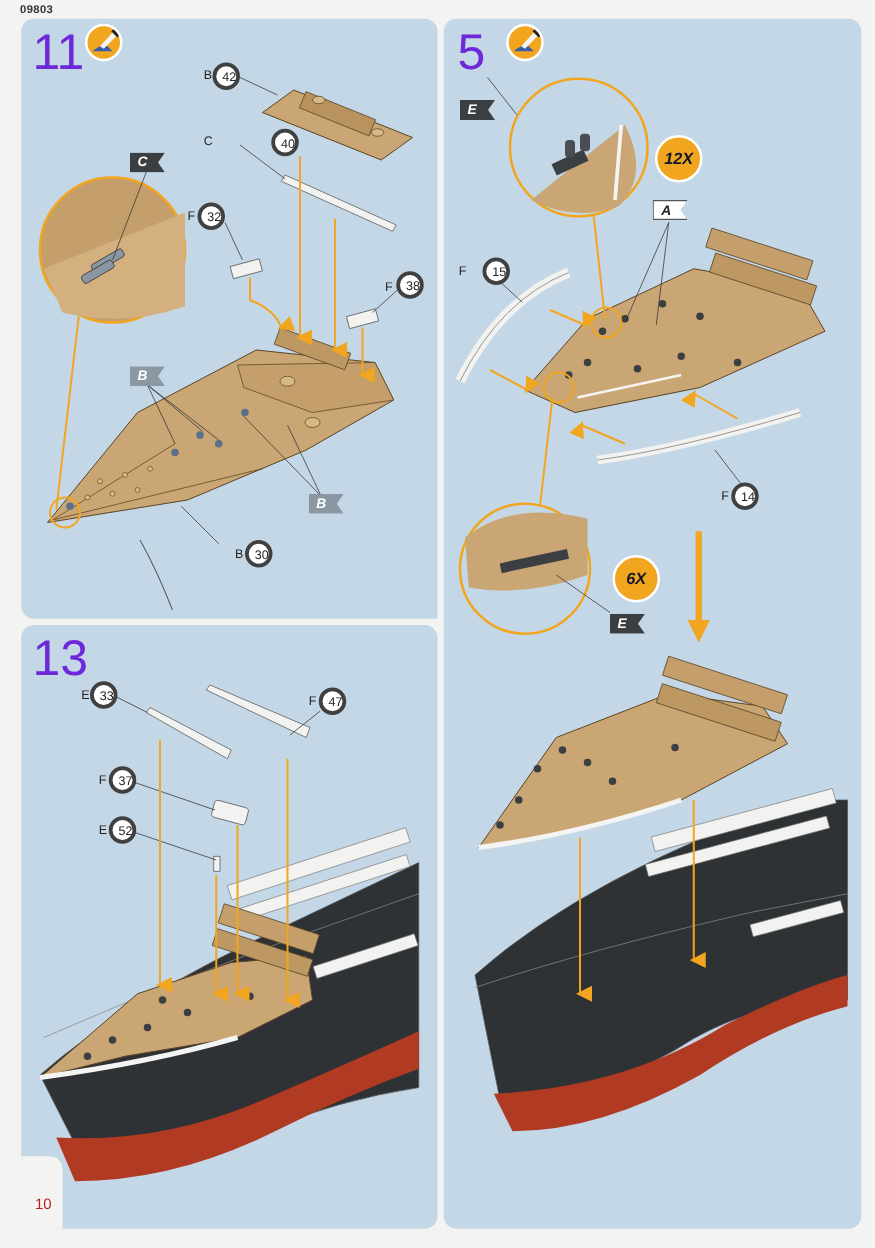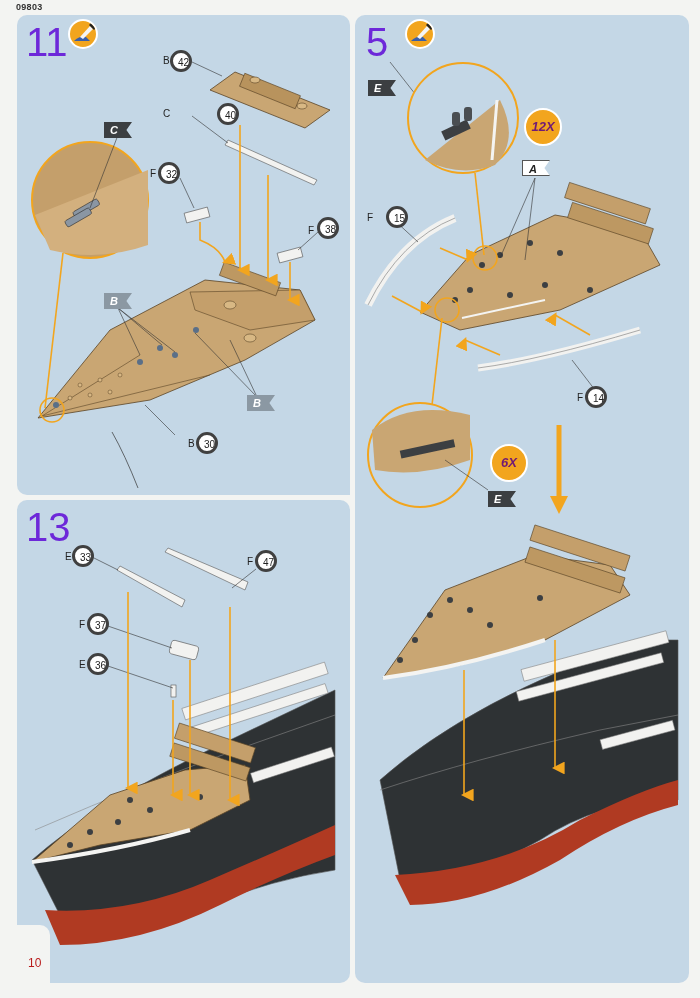--- a/index.html
+++ b/index.html
@@ -13,21 +13,21 @@
   .step-num{position:absolute;font-size:40px;color:#6d28d9;font-weight:normal;line-height:1;}
   .paint-icon{position:absolute;width:30px;height:30px;border-radius:50%;background:#f2a51e;border:2px solid #fff;box-sizing:border-box;overflow:hidden;}
   .page-num{position:absolute;left:28px;top:956px;font-size:12px;color:#b91c1c;}
   svg{position:absolute;left:0;top:0;}
   .callout{position:absolute;width:22px;height:22px;border-radius:50%;background:#fff;border:3px solid #404040;box-sizing:border-box;font-size:10px;line-height:20px;text-align:right;color:#222;}
   .callout-letter{position:absolute;font-size:10px;color:#222;}
   .flag{position:absolute;height:16px;font-size:11px;font-weight:bold;font-style:italic;color:#fff;line-height:16px;padding-left:6px;box-sizing:border-box;}
   .flag-dark{background:#3c3f42;width:28px;clip-path:polygon(0 0,100% 0,80% 50%,100% 100%,0 100%);}
   .flag-grey{background:#8b98a3;width:28px;clip-path:polygon(0 0,100% 0,80% 50%,100% 100%,0 100%);}
   .flag-white{background:#fff;color:#222;width:28px;border:1px solid #555;clip-path:polygon(0 0,100% 0,80% 50%,100% 100%,0 100%);}
-  .qty{position:absolute;width:38px;height:38px;border-radius:50%;background:#f2a51e;border:2px solid #fff;box-sizing:border-box;font-size:13px;font-weight:bold;font-style:italic;color:#701a75;line-height:34px;text-align:center;}
+  .qty{position:absolute;width:38px;height:38px;border-radius:50%;background:#f2a51e;border:2px solid #fff;box-sizing:border-box;font-size:13px;font-weight:bold;font-style:italic;color:#0f172a;line-height:34px;text-align:center;}
 </style>
 </head>
 <body>
 
 <div class="doc-code">09803</div>
 
 <div class="panel p11"></div>
 <div class="panel p12"></div>
 <div class="panel p13"></div>
 <div class="p13-corner"></div>
@@ -262,13 +262,13 @@
 <div class="qty" style="left:524px;top:108px;">12X</div>
 <div class="qty" style="left:490px;top:444px;">6X</div>
 
 <span class="callout-letter" style="left:65px;top:551px;">E</span>
 <div class="callout" style="left:72px;top:545px;">33</div>
 <span class="callout-letter" style="left:247px;top:556px;">F</span>
 <div class="callout" style="left:255px;top:550px;">47</div>
 <span class="callout-letter" style="left:79px;top:619px;">F</span>
 <div class="callout" style="left:87px;top:613px;">37</div>
 <span class="callout-letter" style="left:79px;top:659px;">E</span>
-<div class="callout" style="left:87px;top:653px;">36</div>
+<div class="callout" style="left:87px;top:653px;">52</div>
 
 </body></html>

